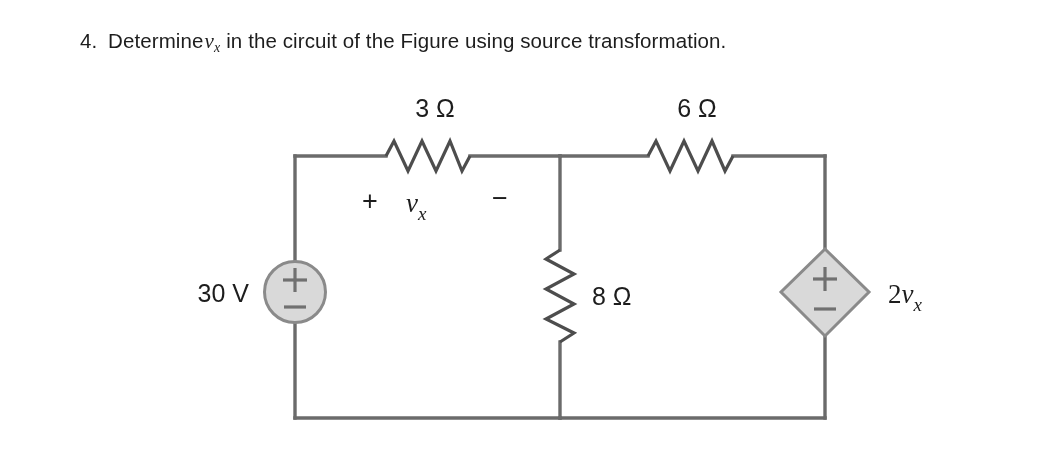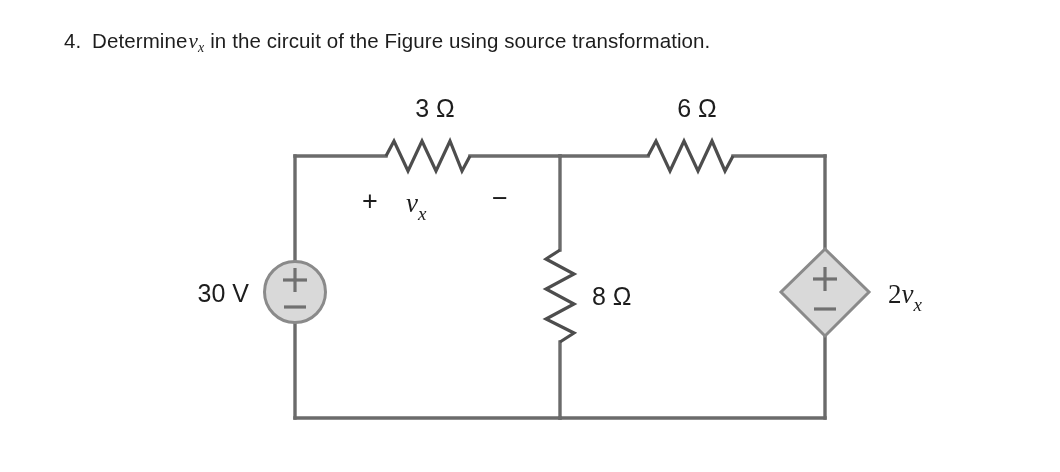--- a/index.html
+++ b/index.html
@@ -16,21 +16,21 @@
     overflow: hidden;
   }
   #page {
     position: relative;
     width: 1060px;
     height: 472px;
   }
   
   .question {
     position: absolute;
-    left: 64px;
+    left: 80px;
     top: 26px;
     width: 960px;
     font-size: 20.5px;
     line-height: 30px;
     letter-spacing: 0.1px;
     white-space: nowrap;
     color: #1d1d1d;
   }
   .q-num {
     display: inline-block;

